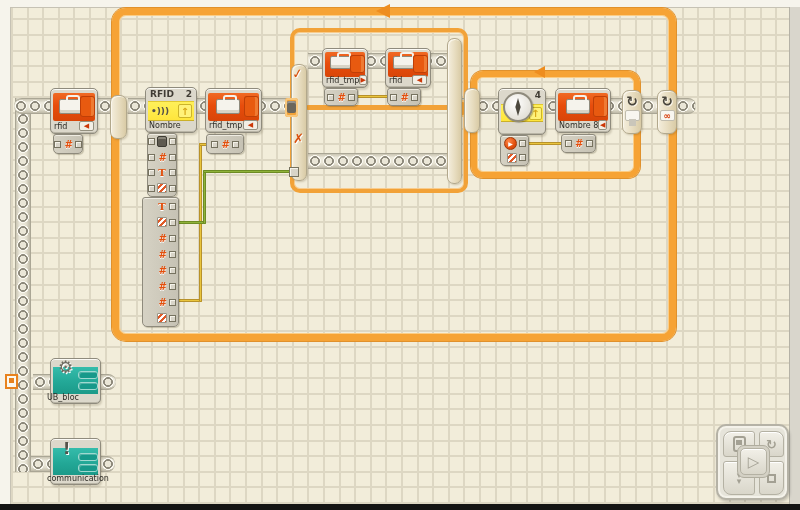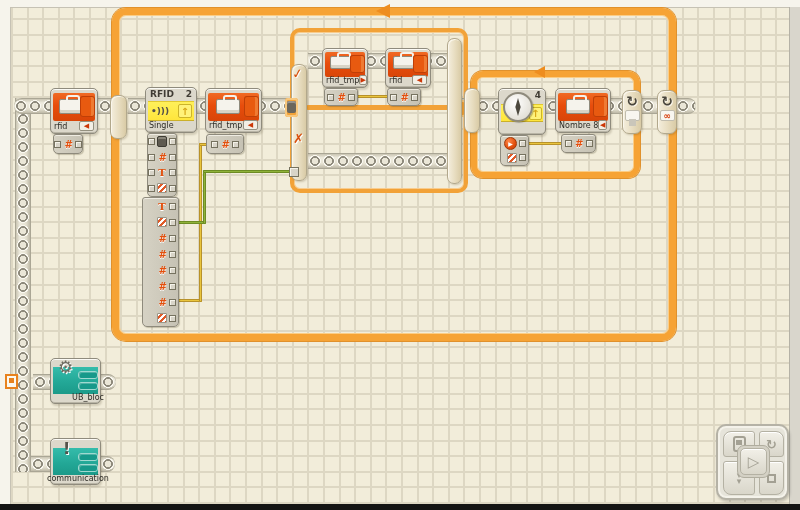--- a/index.html
+++ b/index.html
@@ -71,21 +71,21 @@
   .wy{background:#e9c53d;box-shadow:0 0 0 1px #b8922a inset}
   .wg{background:#8fb23a;box-shadow:0 0 0 1px #6d8c24 inset}
 
   .chk{position:absolute;font-size:13px;font-weight:bold;color:#d8500e;text-shadow:1px 1px 0 #fff}
   .chip{position:absolute;width:15px;height:11px;background:#f8f6f0;border:1px solid #c0bcae;border-radius:2px;text-align:center}
   .loopglyph{font-size:14px;line-height:16px;color:#4a463c;text-shadow:1px 1px 0 #fbf7ec;font-weight:bold}
 
   
   .tband{position:absolute;left:2px;right:2px;height:27px;background:linear-gradient(180deg,#35bcab,#23a897 55%,#1b9a89)}
   .ttab{position:absolute;left:25px;width:20px;height:8px;background:#17998a;border:1px solid #9fd9d0;border-radius:3px;box-shadow:inset 1px 1px 0 rgba(255,255,255,.25)}
-  .mylabel{position:absolute;left:-4px;right:-4px;bottom:1px;font-size:8px;color:#2e2c26;text-align:right;white-space:nowrap}
+  .mylabel{position:absolute;left:-4px;right:-4px;bottom:1px;font-size:8px;color:#2e2c26;text-align:left;white-space:nowrap}
 
   
   .pad{position:absolute;left:716px;top:424px;width:73px;height:76px;background:#e6e4da;border:2px solid #b5b2a6;border-radius:10px;
     box-shadow:inset 0 0 0 2px #f4f2ea,1px 2px 3px rgba(0,0,0,.2)}
   .pbtn{position:absolute;background:linear-gradient(180deg,#f2f0e8,#d9d6ca);border:1px solid #b4b1a3;box-shadow:inset 0 1px 0 #fff;
     display:flex;align-items:center;justify-content:center;color:#a3a093}
   .brick{width:13px;height:16px;border:2px solid #a3a093;border-radius:3px;display:flex;justify-content:center;padding-top:2px}
   .brick span{width:6px;height:5px;background:#a3a093;display:block}
   .stopsq{width:9px;height:9px;border:2px solid #a3a093}
   .dl{display:flex;flex-direction:column;line-height:6px;font-size:9px}
@@ -172,21 +172,21 @@
   <div class="block" style="left:145px;top:87px;width:52px;height:46px">
     <div class="toprow">
         <span>RFID</span>
       <span style="margin-left:auto">2</span>
       </div>
     <div class="yband" style="left:2px;right:2px;top:13px;height:20px">
       <span style="position:absolute;left:3px;top:4px;font-size:9px;font-weight:bold;color:#55514a">•)))</span>
       <span class="archip" style="right:2px;top:2px">↑</span>
     </div>
     <div class="blabel" style="height:11px">
-        <span>Single</span>
+        <span>Nombre</span>
       </div>
   </div>
   <div class="hub" style="left:147px;top:133px;width:30px;height:64px">
     <div class="prow">
         <span class="psq"></span>
         <span class="pdark"></span>
         <span class="psq"></span>
       </div>
     <div class="prow">
         <span class="psq"></span>

